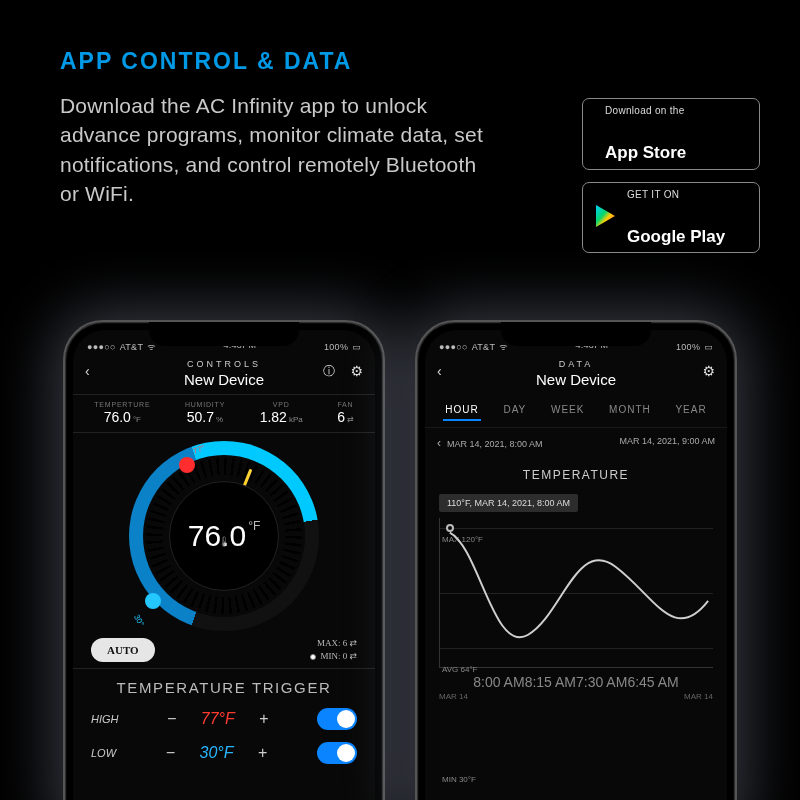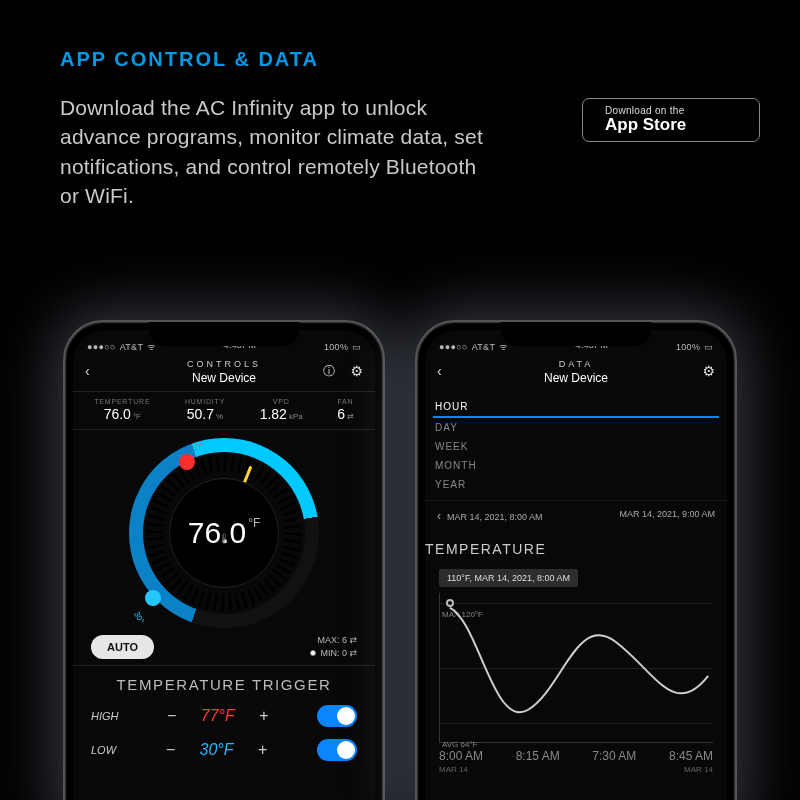--- a/index.html
+++ b/index.html
@@ -14,24 +14,24 @@
   }
   .hero {
     padding: 48px 40px 10px 60px;
     display: flex;
     justify-content: space-between;
     gap: 30px;
   }
   .hero-text { flex: 1; }
   .title {
     color: #0099e6;
-    font-size: 20px;
+    font-size: 23px;
     font-weight: 600;
     letter-spacing: 2px;
-    margin-bottom: 22px;
+    margin-bottom: 16px;
   }
   .desc {
     color: #c9c9c9;
     font-size: 21px;
     line-height: 1.4;
     letter-spacing: .2px;
     max-width: 440px;
   }
   .store-badges {
     display: flex;
@@ -44,21 +44,21 @@
     border-radius: 7px;
     padding: 6px 14px 6px 12px;
     display: flex;
     align-items: center;
     gap: 10px;
     width: 178px;
     background:#000;
   }
   .badge .icon { font-size: 26px; line-height:1; }
   .badge .small { font-size: 10px; letter-spacing: .3px; color:#ddd;}
-  .badge .big { font-size: 17px; font-weight: 600; line-height:1.1; }
+  .badge .big { font-size: 17px; font-weight: 600; line-height:1.1;margin-top:28px; }
 
   .phones {
     position: absolute;
     left: 0; right: 0;
     bottom: -40px;
     display: flex;
     justify-content: center;
     gap: 30px;
   }
   .phone {
@@ -92,21 +92,21 @@
   .statusbar {
     display: flex; justify-content: space-between;
     font-size: 9px; color:#bbb; padding: 4px 14px 2px;
     letter-spacing:.3px;
   }
   .statusbar .left, .statusbar .right { display:flex; gap:4px; align-items:center;}
   .app-header {
     text-align: center; position: relative; padding: 4px 0 6px;
   }
   .app-header .sub { font-size: 9px; letter-spacing: 3px; color:#ccc;}
-  .app-header .main { font-size: 12px; color:#fff; margin-top:2px;}
+  .app-header .main { font-size: 15px; color:#fff; margin-top:2px;}
   .hdr-btn { position:absolute; top:8px; font-size:14px; color:#ddd;}
   .hdr-back{left:12px;}
   .hdr-info{right:40px; font-size:12px;}
   .hdr-gear{right:12px;}
 
   
   .metrics {
     display:flex; justify-content:space-around;
     border-top:1px solid #222; border-bottom:1px solid #222;
     padding:6px 4px;
@@ -133,75 +133,94 @@
   .thermo{ position:absolute; left:50%; top:54px; transform:translateX(-50%); font-size:10px; color:#aaa;}
   .knob{ position:absolute; width:16px;height:16px;border-radius:50%;}
   .knob.red{ background:#ff2d2d; top:16px; left:50px;}
   .knob.blue{ background:#24c7ff; bottom:22px; left:16px;}
   .knob-lbl{position:absolute;font-size:8px;}
   .knob-lbl.red{color:#ff5858; top:4px; left:64px; transform:rotate(-20deg);}
   .knob-lbl.blue{color:#24c7ff; bottom:6px; left:4px; transform:rotate(60deg);}
   .needle{ position:absolute; left:50%; top:50%; width:3px; height:72px;
     background:linear-gradient(#ffd83a,#ffb300); transform-origin: bottom center;
     transform: translate(-50%,-100%) rotate(22deg); border-radius:2px;}
-  .auto-row{ display:flex; justify-content:space-between; align-items:flex-end; padding:0 18px 6px;}
+  .auto-row{ display:flex; justify-content:space-between; align-items:flex-end; padding:0 18px 6px;font-family:Liberation Serif, serif;}
   .auto-pill{ background:#e6e6e6; color:#111; font-size:11px; font-weight:600;
     padding:6px 16px; border-radius:14px;}
   .minmax{ font-size:9px; color:#bbb; text-align:right; line-height:1.4;}
   .minmax .dot{ width:6px;height:6px;display:inline-block;border-radius:50%;background:#fff;margin-right:4px;vertical-align:middle;border:1px solid #888;}
   .sect-title{ text-align:center; font-size:15px; letter-spacing:1.6px; color:#bbb;
     border-top:1px solid #222; padding:10px 0 6px;}
   .trigger-row{ display:flex; align-items:center; justify-content:space-between;
     padding:6px 18px;font-style:italic;}
   .trigger-row .label{ font-size:11px; color:#ccc;}
   .stepper{ display:flex; align-items:center; gap:16px;}
   .stepper .pm{ color:#ccc; font-size:16px; width:16px; text-align:center;}
   .stepper .num{ font-size:16px; min-width:44px; text-align:center;}
   .num.hot{ color:#ff3b30;text-align:center;} .num.cold{ color:#29b6ff;}
   .toggle{ width:40px;height:22px;border-radius:11px;background:#0a84ff;position:relative;}
   .toggle::after{content:"";position:absolute;right:2px;top:2px;width:18px;height:18px;border-radius:50%;background:#fff;}
 
   
   .tabs{ display:flex; justify-content:space-around; font-size:10px; letter-spacing:1px;
-    padding:6px 8px; border-bottom:1px solid #181818;flex-direction:column;}
+    padding:6px 8px; border-bottom:1px solid #181818;}
   .tab{ color:#888; padding:4px 2px;}
   .tab.active{ color:#fff; border-bottom:2px solid #0a84ff;}
   .range-row{ display:flex; justify-content:space-between; font-size:9px; color:#aaa;
     padding:8px 12px; align-items:flex-start;}
   .range-row .chev{ font-size:12px; margin-right:6px;}
-  .chart-title{text-align:left;font-size:14px;letter-spacing:1.5px;color:#ccc;padding:10px 0;}
+  .chart-title{text-align:center;font-size:12px;letter-spacing:1.5px;color:#ccc;padding:10px 0;}
   .tooltip{ background:#2d2d2d; font-size:9px; color:#ddd; padding:4px 8px;
     display:inline-block; margin-left:14px; border-radius:2px; position:relative;}
   .chart{ position:relative; height:150px; margin:6px 14px 4px; border-left:1px solid #333;
     border-bottom:1px solid #333;}
   .gridline{ position:absolute; left:0; right:0; border-top:1px solid #222;}
   .gridline.l1{top:10px;} .gridline.l2{top:75px;} .gridline.l3{top:130px;}
   .gl-label{ position:absolute; left:2px; font-size:8px; color:#888; transform:translateY(-50%);}
   .curve{ position:absolute; inset:0; }
   .marker{ position:absolute; width:8px;height:8px;border:2px solid #bbb;border-radius:50%;
     background:#080808; left:6px; top:6px;}
-  .xticks{ display:flex; justify-content:space-between; font-size:12px; color:#888;
+  .xticks{ display:flex; justify-content:center; font-size:14px; color:#888;
     padding:2px 14px 0;}
   .xsub{ display:flex; justify-content:space-between; font-size:8px; color:#666;
     padding:2px 14px 0;gap:23px;}
 </style>
 </head>
 <body>
 
 <div class="hero">
   <div class="hero-text">
     <div class="title">APP CONTROL &amp; DATA</div>
     <div class="desc">Download the AC Infinity app to unlock advance programs, monitor climate data, set notifications, and control remotely Bluetooth or WiFi.</div>
   </div>
   <div class="store-badges">
     <a class="badge">
       <span class="icon"></span>
       <span>
         <div class="small">Download on the</div>
         <div class="big">App Store</div>
+      </span>
+    </a>
+    <a class="badge">
+      <span>
+        <svg width="22" height="24" viewBox="0 0 22 24">
+          <polygon points="1,1 20,12 1,23" fill="url(#g)"></polygon>
+          <defs>
+              <linearGradient id="g" x1="0" y1="0" x2="1" y2="1">
+            <stop offset="0" stop-color="#00d2ff"></stop>
+                <stop offset=".4" stop-color="#00d66f"></stop>
+            <stop offset=".6" stop-color="#ffcf00"></stop>
+                <stop offset="1" stop-color="#ff3b71"></stop>
+          </linearGradient>
+            </defs>
+        </svg>
+      </span>
+      <span>
+        <div class="small">GET IT ON</div>
+        <div class="big">Google Play</div>
       </span>
     </a>
   </div>
 </div>
 
 <div class="phones">
 
   <div class="phone">
     <div class="notch"></div>
     <div class="screen">
@@ -334,21 +353,21 @@
           </div>
         <svg class="curve" viewBox="0 0 280 150" preserveAspectRatio="none">
           <path d="M 10 15 C 40 30, 55 140, 90 120 S 140 20, 180 50 S 240 130, 275 85" fill="none" stroke="#cfcfcf" stroke-width="2"></path>
         </svg>
         <div class="marker"></div>
       </div>
       <div class="xticks">
         <span>8:00 AM</span>
         <span>8:15 AM</span>
         <span>7:30 AM</span>
-        <span>8:45 AM</span>
+        <span>6:45 AM</span>
       </div>
       <div class="xsub">
         <span>MAR 14</span>
         <span>MAR 14</span>
       </div>
     </div>
   </div>
 </div>
 
 </body></html>

